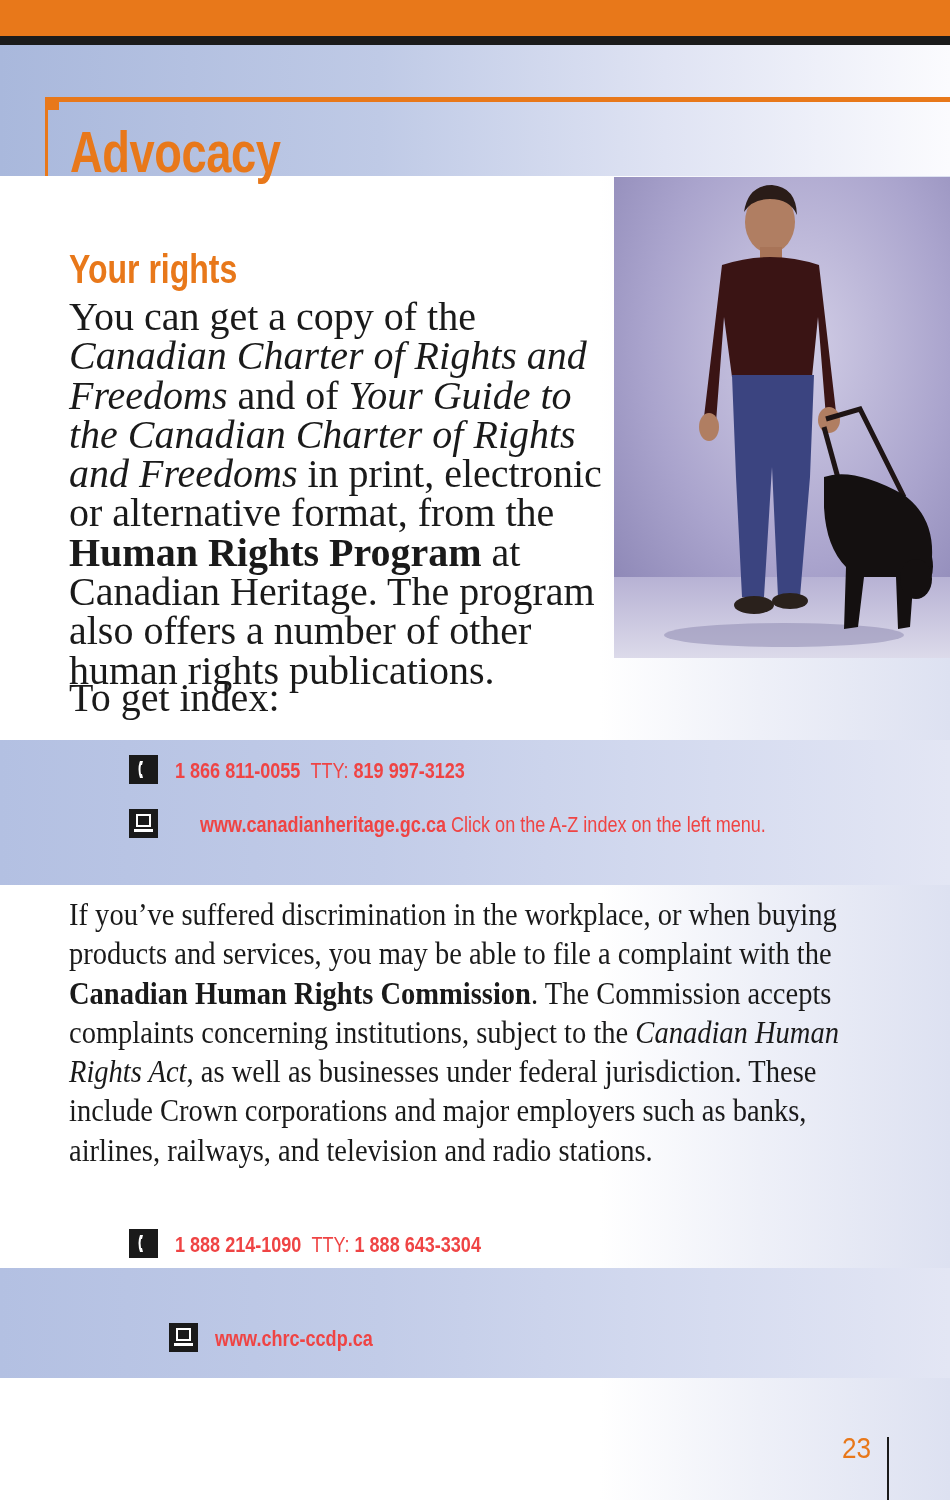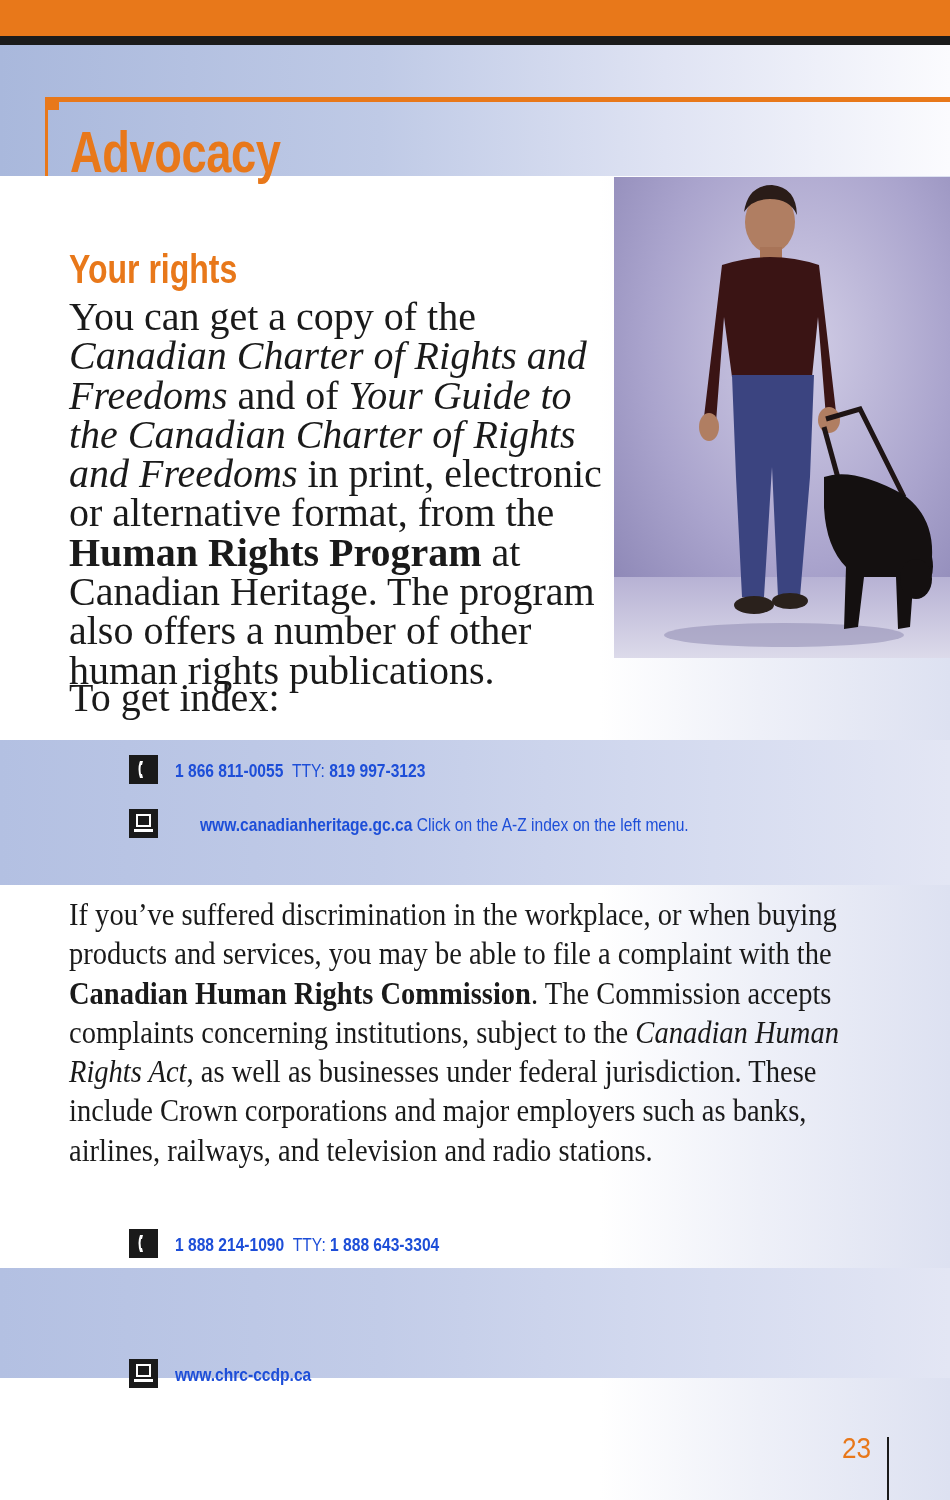--- a/index.html
+++ b/index.html
@@ -52,22 +52,22 @@
 
   .contact-band {
     position: absolute; left: 0; width: 950px;
     background: linear-gradient(to right, #b3c0e2 0%, #c2cce8 40%, #d6dcf0 75%, #e3e6f4 100%);
   }
   .band1 { top: 740px; height: 145px; }
   .band2 { top: 1268px; height: 110px; }
 
   .contact-row {
     position: absolute; left: 129px; display: flex; align-items: flex-start;
-    font-family: "Liberation Sans", sans-serif; color: #1d4ed8;
-    font-size: 19px; line-height: 38px;
+    font-family: "Liberation Sans", sans-serif; color: #ef4444;
+    font-size: 22px; line-height: 38px;
   }
   .contact-row .txt { transform: scaleX(0.82); transform-origin: left top; white-space: nowrap; display: inline-block; }
   .contact-row .bold { font-weight: bold; }
   .icon-box {
     width: 29px; height: 29px; background: #1a1a1a; flex: 0 0 29px;
     margin-top: 3px; margin-right: 17px; position: relative;
   }
   .web-wrap { width: 760px; white-space: normal !important; }
 
   .page-number {
@@ -158,21 +158,21 @@
 
 <div class="contact-band band2"></div>
 <div class="contact-row" style="top:1226px;text-align:center;">
   <span class="icon-box">
     <svg width="29" height="29" viewBox="0 0 29 29">
         <path d="M11 6 Q8 14 11 23 L14 23 L13 19 L12 19 Q11 14 12 10 L13 10 L14 6 Z" fill="#fff"></path>
       </svg>
   </span>
   <span class="txt"><span class="bold">1 888 214-1090</span>&nbsp;&nbsp;<span>TTY:</span> <span class="bold">1 888 643-3304</span></span>
 </div>
-<div class="contact-row" style="top:1356px;">
+<div class="contact-row" style="top:1320px;margin-left:40px;">
   <span class="icon-box">
     <svg width="29" height="29" viewBox="0 0 29 29">
         <rect x="8" y="6" width="13" height="11" fill="none" stroke="#fff" stroke-width="2"></rect>
         <rect x="5" y="20" width="19" height="3" fill="#fff"></rect>
       </svg>
   </span>
   <span class="txt"><span class="bold">www.chrc-ccdp.ca</span></span>
 </div>
 
 <div class="page-number">23</div>

